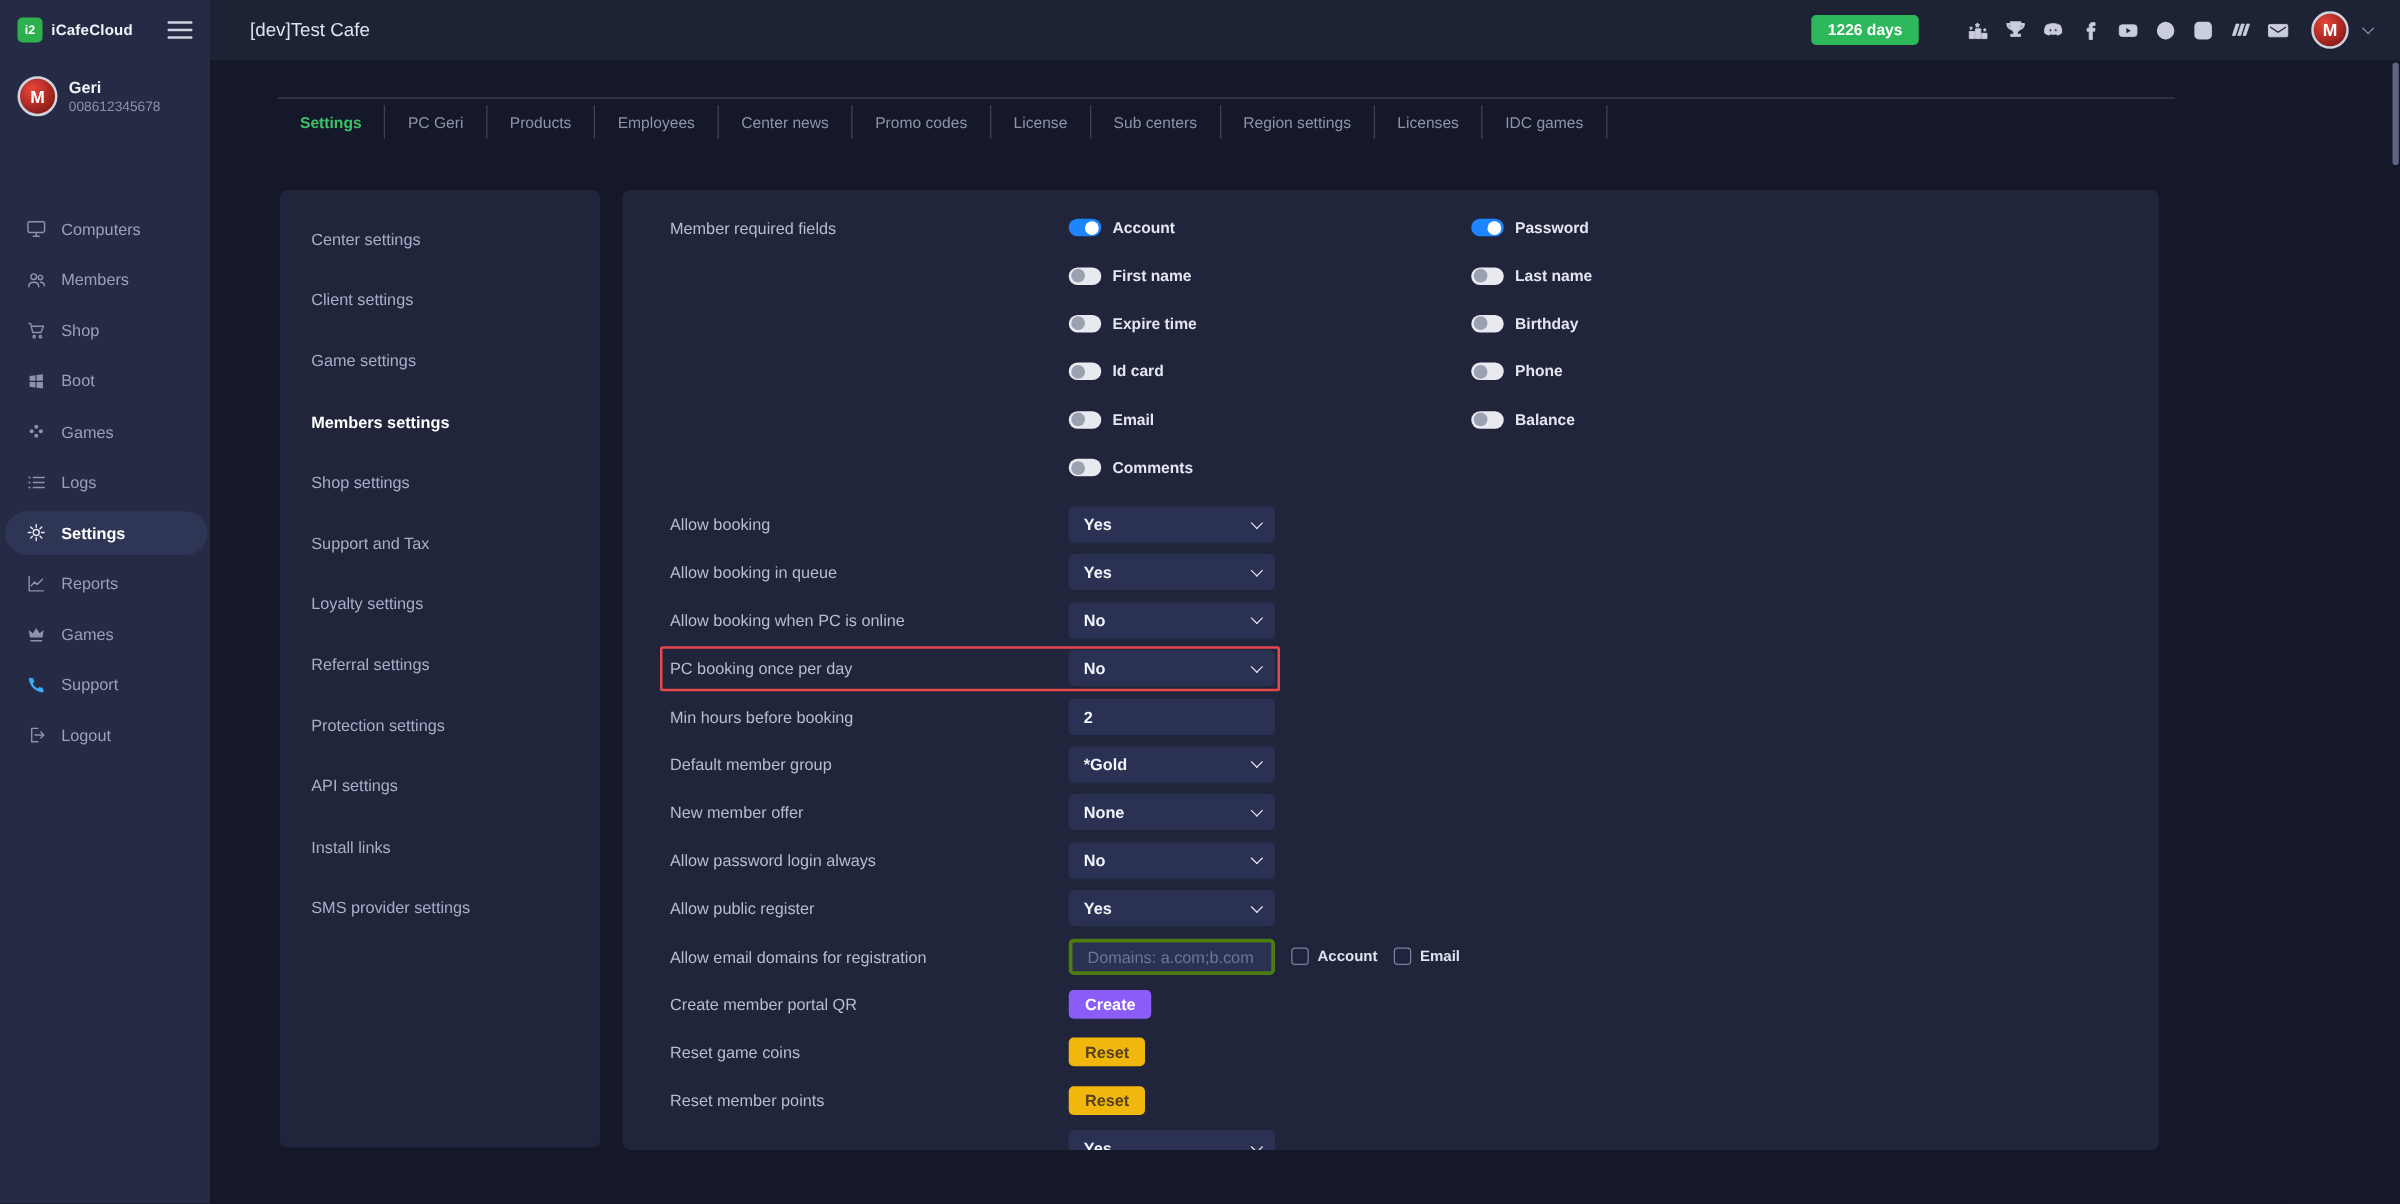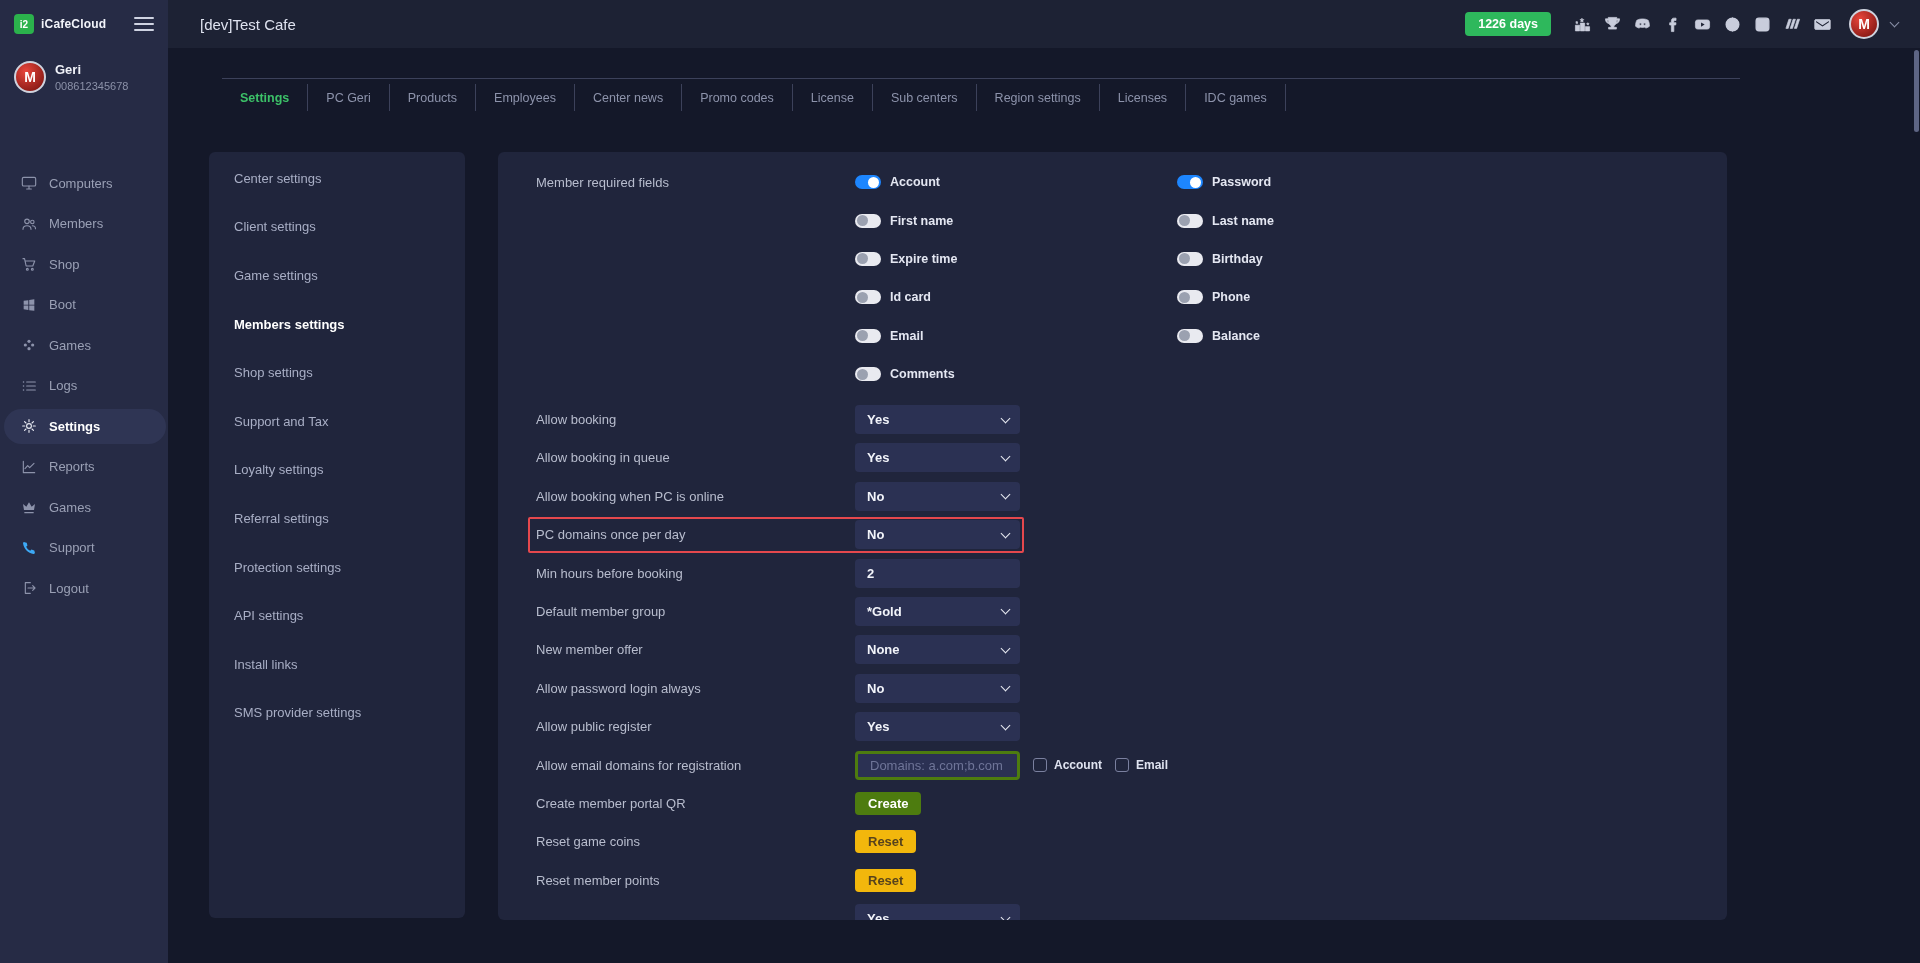--- a/index.html
+++ b/index.html
@@ -9,21 +9,21 @@
 
   
   .header { position:absolute; top:0; left:0; width:1920px; height:48px; background:#1d2234; display:flex; align-items:center; z-index:5; }
   .header-left { width:168px; height:48px; background:#262b45; display:flex; align-items:center; padding:0 14px; flex:0 0 auto; }
   .logo-sq { width:20px; height:20px; border-radius:4px; background:#2bb24c; color:#fff; font-weight:bold; font-size:10px; display:flex; align-items:center; justify-content:center; }
   .brand { color:#f2f4fa; font-size:12px; font-weight:bold; margin-left:7px; letter-spacing:.2px; }
   .hamburger { margin-left:auto; width:20px; cursor:pointer; }
   .hamburger span { display:block; height:2px; background:#cfd3e2; margin:4px 0; border-radius:1px; }
   .cafe-title { color:#dfe3f0; font-size:15px; margin-left:32px; font-weight:500; }
   .header-right { margin-left:auto; display:flex; align-items:center; gap:12px; padding-right:22px; }
-  .days-badge { background:#2eb85c; color:#fff; font-size:12.5px; font-weight:bold; padding:5px 13px; border-radius:4px; margin-right:10px; cursor:pointer; }
+  .days-badge { background:#2eb85c; color:#fff; font-size:12.5px; font-weight:bold; padding:5px 13px; border-radius:4px; margin-right:26px; cursor:pointer; }
   .hicon { width:18px; height:18px; display:flex; align-items:center; justify-content:center; cursor:pointer; }
   .hicon svg { width:17px; height:17px; fill:#c9cddc; stroke:#c9cddc; }
   .avatar { width:30px; height:30px; border-radius:50%; background:radial-gradient(circle at 35% 30%, #e8463c, #8f1d18 75%); border:2px solid #cfd3de; color:#fff; font-weight:bold; font-size:14px; display:flex; align-items:center; justify-content:center; margin-left:6px; cursor:pointer; }
   .avatar-caret { width:7px; height:7px; border-right:1.6px solid #8a90a8; border-bottom:1.6px solid #8a90a8; transform:rotate(45deg); margin-top:-3px; cursor:pointer; }
 
   
   .sidebar { position:absolute; top:48px; left:0; width:168px; height:915px; background:#262b45; z-index:4; }
   .side-user { display:flex; align-items:center; padding:13px 14px 0 14px; }
   .side-avatar { width:32px; height:32px; border-radius:50%; background:radial-gradient(circle at 35% 30%, #e8463c, #8f1d18 75%); border:2px solid #cfd3de; color:#fff; font-weight:bold; font-size:14px; display:flex; align-items:center; justify-content:center; flex:0 0 auto; }
   .side-user-meta { margin-left:9px; }
@@ -41,21 +41,21 @@
   .side-item.active .sicon svg { stroke:#e8eaf2; }
   .sicon svg.blue { stroke:#3da9f5; } .sicon svg.blue .fil { fill:#3da9f5; }
 
   
   .content-hr { position:absolute; top:78px; left:222px; width:1518px; height:1px; background:#3c415a; }
   .tabs { position:absolute; top:84px; left:222px; display:flex; height:27px; }
   .tab { display:flex; align-items:center; padding:0 18px; font-size:12.5px; color:#8d93ab; border-right:1px solid #3c415a; cursor:pointer; font-weight:500; }
   .tab.active { color:#3cc168; font-weight:bold; }
 
   
-  .settings-nav { position:absolute; top:152px; left:209px; width:256px; height:766px; background:#20253c; border-radius:6px; padding-top:2px; }
+  .settings-nav { position:absolute; top:152px; left:224px; width:256px; height:766px; background:#20253c; border-radius:6px; padding-top:15px; }
   .snav-item { height:48.6px; display:flex; align-items:center; padding-left:25px; color:#a8aec5; font-size:13px; cursor:pointer; }
   .snav-item.active { color:#ffffff; font-weight:bold; }
 
   
   .main-panel { position:absolute; top:152px; left:498px; width:1229px; height:768px; background:#20253c; border-radius:6px; padding:11px 0 0 38px; overflow:hidden; }
   .row-label { width:319px; color:#b8bdce; font-size:13px; flex:0 0 auto; }
 
   .toggle-group { display:flex; margin-bottom:7px; }
   .group-label { height:38.4px; display:flex; align-items:center; }
   .toggle-col { width:322px; }
@@ -71,21 +71,21 @@
   .select { position:relative; width:165px; height:29px; background:#2b3153; border-radius:4px; display:flex; align-items:center; justify-content:space-between; padding:0 11px 0 12px; cursor:pointer; }
   .select .sval { color:#f2f4fa; font-size:13px; font-weight:600; }
   .caret { width:7px; height:7px; border-right:1.8px solid #e8eaf2; border-bottom:1.8px solid #e8eaf2; transform:rotate(45deg); margin-top:-3px; flex:0 0 auto; }
   .txt-input { width:165px; height:29px; background:#2b3153; border:none; border-radius:4px; color:#f2f4fa; font-size:13px; font-weight:600; padding:0 12px; outline:none; font-family:inherit; }
   .txt-input.bordered { border:3px solid #4d7c0f; font-weight:700; }
   .txt-input::placeholder { color:#6f7598; font-weight:400; }
   .cb-wrap { display:flex; align-items:center; margin-left:13px; cursor:pointer; }
   .checkbox { width:14px; height:14px; border:1.5px solid #7a809f; border-radius:3px; background:transparent; flex:0 0 auto; }
   .cb-label { color:#dfe3f0; font-size:12px; font-weight:600; margin-left:7px; }
   .btn { height:23px; border:none; border-radius:4px; font-size:13px; font-weight:bold; padding:0 13px; cursor:pointer; font-family:inherit; }
-  .btn.primary { background:#4d7c0f; color:#fff; }
+  .btn.primary { background:#8b5cf6; color:#fff; }
   .btn.warning { background:#f2b70c; color:#57431c; }
 
   .scroll-thumb { position:absolute; right:1px; top:50px; width:5px; height:82px; background:#5e6584; border-radius:3px; }
 </style>
 </head>
 <body>
 
 <div id="stage">
 
   <div class="header">
@@ -372,21 +372,21 @@
       </div>
     </div>
     <div class="form-row">
       <div class="row-label">Allow booking when PC is online</div>
       <div class="select">
         <span class="sval">No</span>
         <span class="caret"></span>
       </div>
     </div>
     <div class="form-row highlighted">
-      <div class="row-label">PC domains once per day</div>
+      <div class="row-label">PC booking once per day</div>
       <div class="select">
         <span class="sval">No</span>
         <span class="caret"></span>
       </div>
     </div>
     <div class="form-row">
       <div class="row-label">Min hours before booking</div>
       <input class="txt-input" value="2" style="">
     </div>
     <div class="form-row">

